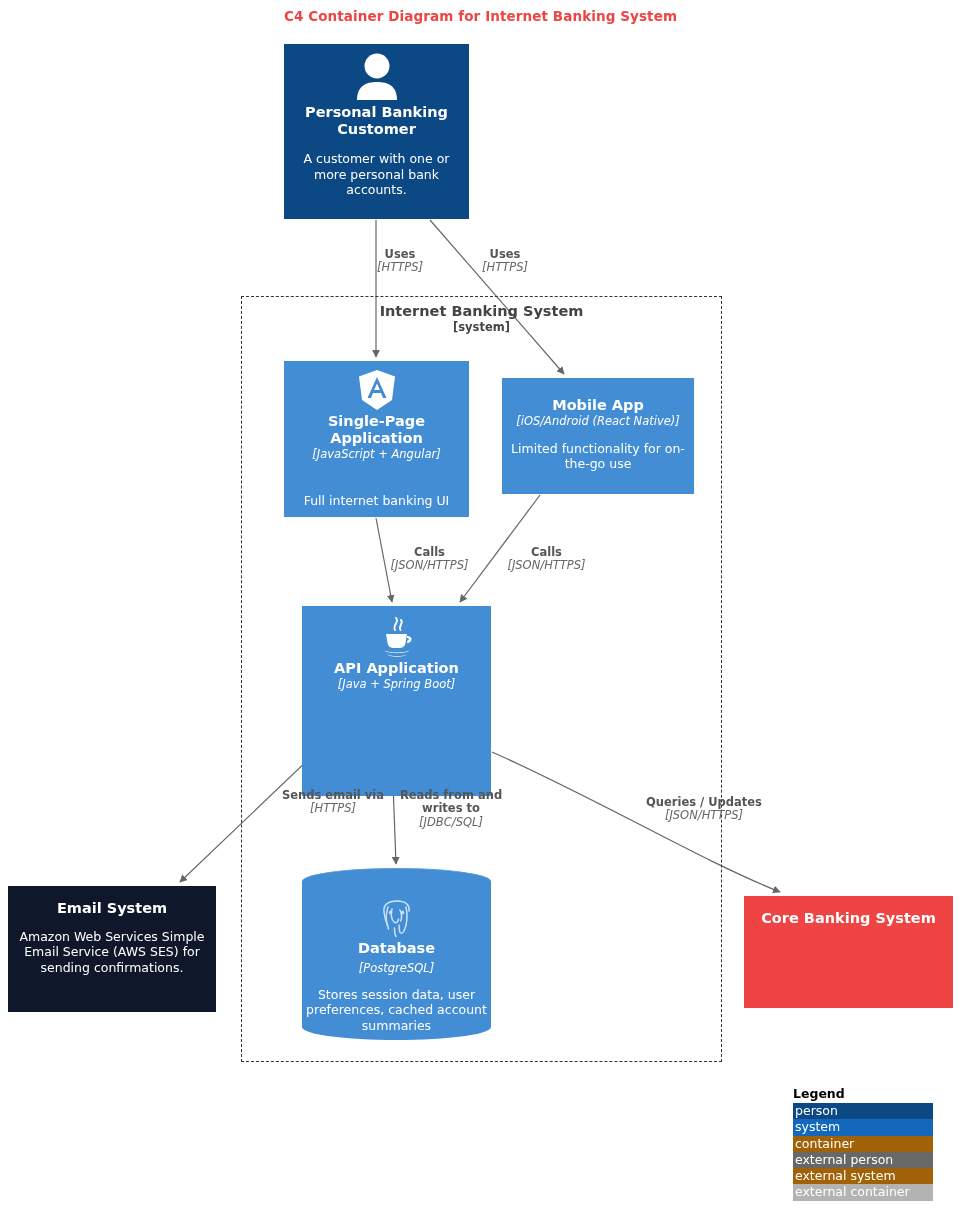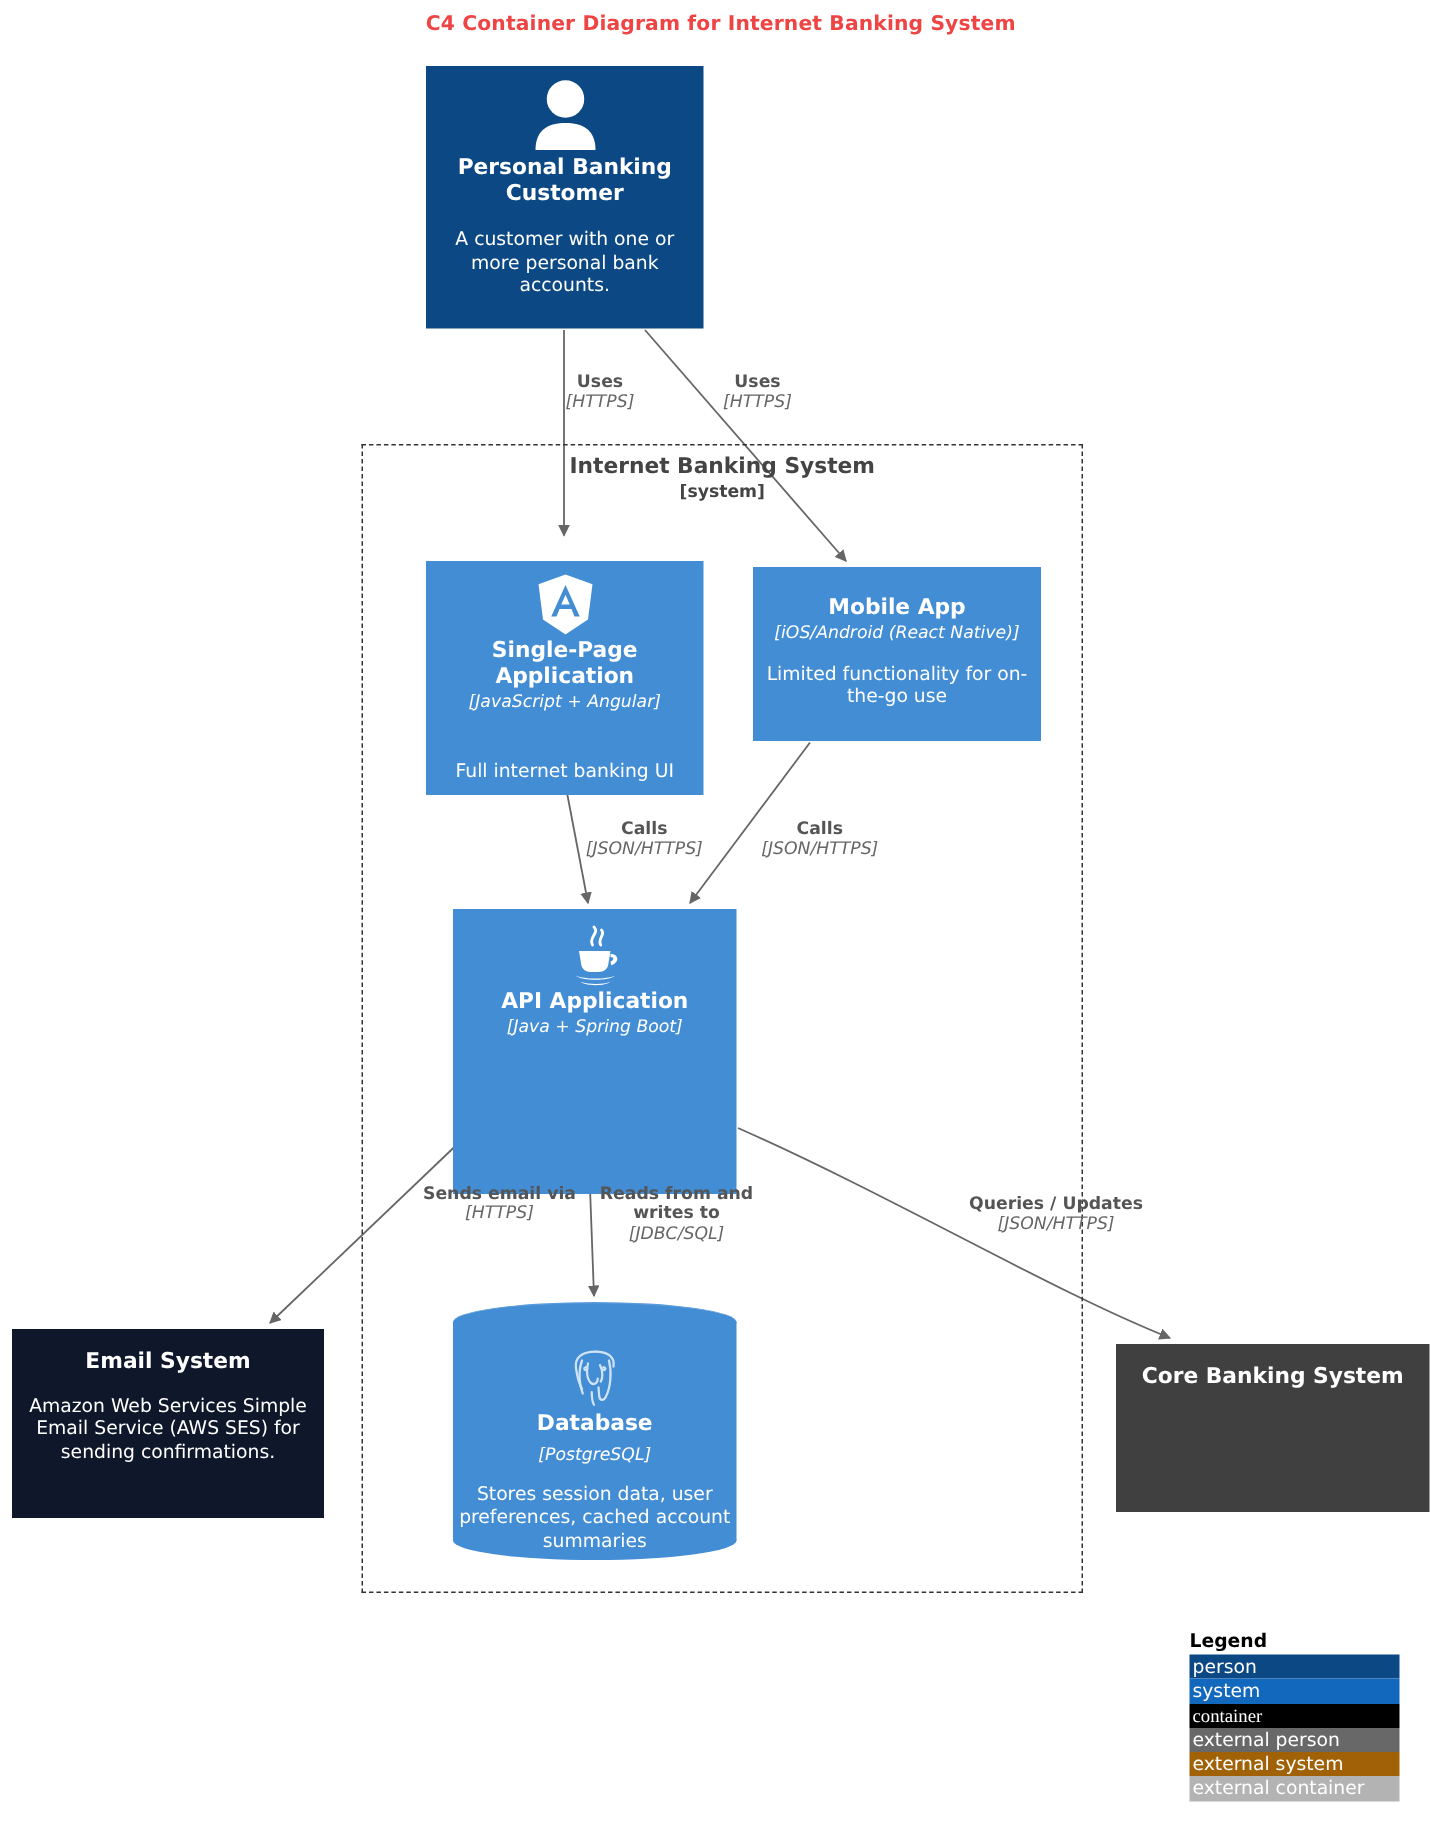--- a/index.html
+++ b/index.html
@@ -56,34 +56,34 @@
     color: #ffffff;
     margin-top: 1px;
   }
   .node .desc {
     font-size: 12.5px;
     line-height: 1.23;
     color: #ffffff;
     margin-top: 11px;
   }
   .node.person   { background: #0b4884; }
-  .node.system   { background: #404040; }
+  .node.system   { background: #ef4444; }
   .node.cont     { background: #438dd5; }
   .node.ext-sys  { background: #0f172a; }
 
   
   #node-customer {
     left: 284px; top: 44px; width: 185px; height: 175px;
     justify-content: flex-start;
   }
   #node-customer .nm { margin-top: 4px; }
   #node-customer .desc { margin-top: 13px; }
 
   #node-spa {
-    left: 284px; top: 374px; width: 185px; height: 156px;
+    left: 284px; top: 361px; width: 185px; height: 156px;
   }
   #node-spa .nm { margin-top: 2px; }
   #node-spa .desc { margin-top: 31px; }
 
   #node-mobile {
     left: 502px; top: 378px; width: 192px; height: 116px;
     justify-content: center;
     padding-top: 4px;
   }
   #node-mobile .desc { margin-top: 12px; }
@@ -368,18 +368,18 @@
 <div class="edge-label" style="left:636px; top:796px; width:136px;">
   <span class="el-desc">Queries / Updates</span>
   <span class="el-tech">[JSON/HTTPS]</span>
 </div>
 
 <div id="legend">
   <div class="lg-title">Legend</div>
   <div id="legend-rows">
       <div class="lg-row" style="background: rgb(11, 72, 132);">person</div>
       <div class="lg-row" style="background: rgb(17, 104, 189);">system</div>
-      <div class="lg-row" style="background: #000000; font-family: Liberation Serif, serif;">container</div>
+      <div class="lg-row" style="background: #a16207;">container</div>
       <div class="lg-row" style="background: rgb(104, 104, 104);">external person</div>
       <div class="lg-row" style="background: #a16207;">external system</div>
       <div class="lg-row" style="background: rgb(179, 179, 179);">external container</div>
     </div>
 </div>
 
 </body></html>

